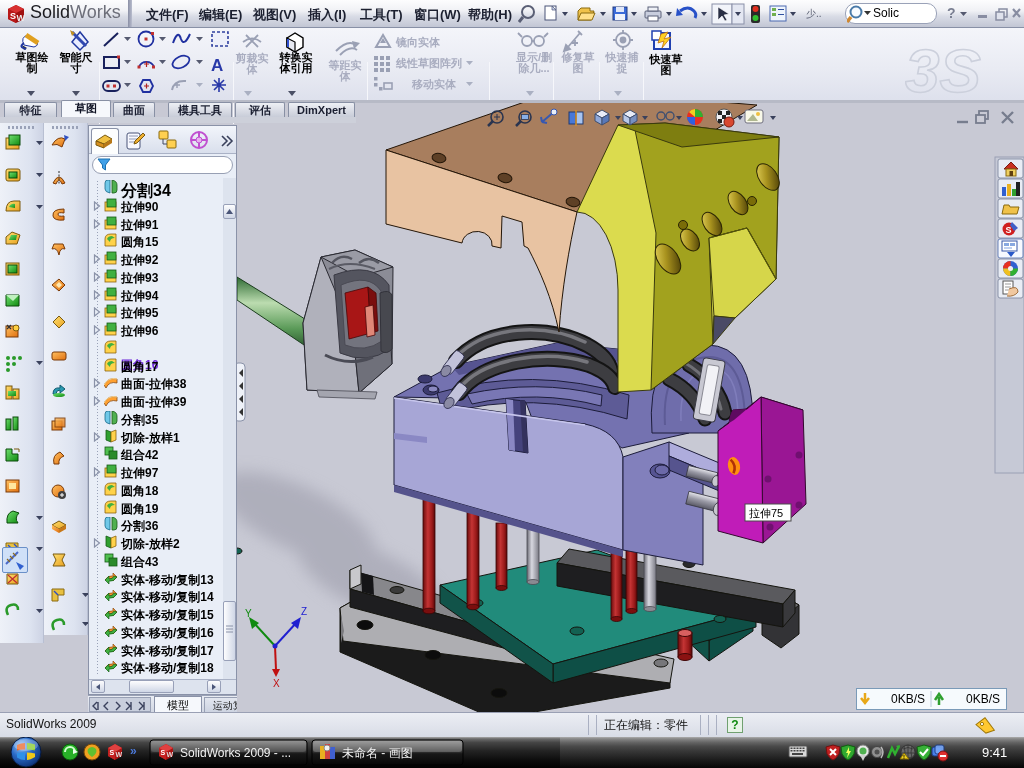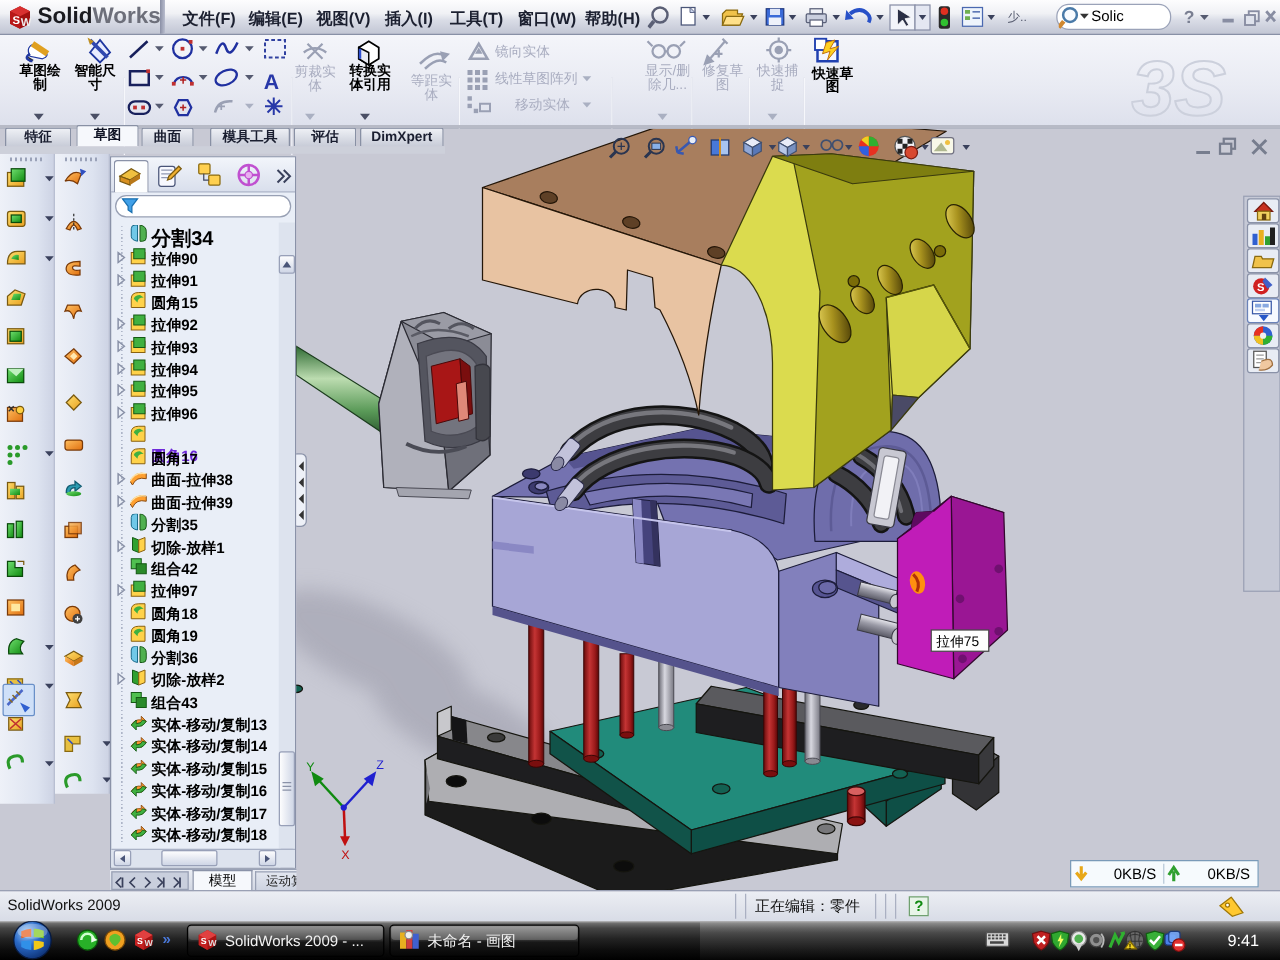--- a/index.html
+++ b/index.html
@@ -8,21 +8,21 @@
 
 #titlebar{left:0;top:0;width:1024px;height:28px;
 background:linear-gradient(#fdfdfe 0%,#f0f1f5 40%,#d9dce6 60%,#c2c6d4 100%);
 border-bottom:1px solid #8890a6;}
 .menuitem{position:absolute;top:6px;font-size:13px;color:#1c2030;font-weight:bold;}
 
 #ribbon{left:0;top:28px;width:1024px;height:75px;
 background:linear-gradient(#f4f5fa 0%,#e9ebf3 55%,#dde0ec 100%);
 border-bottom:1px solid #9aa0b4;}
 .rbtxt{position:absolute;font-size:11px;text-align:center;color:#000;line-height:11px;font-weight:bold;}
-.rbgray{font-weight:normal;}
+.rbgray{font-weight:bold;}
 .rbgray{color:#a9adc0;}
 .vsep{position:absolute;top:34px;width:1px;height:62px;background:#c2c6d6;border-right:1px solid #f6f7fb;}
 
 .ctab{position:absolute;top:102px;height:15px;font-size:11px;color:#1a1e30;
 text-align:center;line-height:14px;
 background:linear-gradient(#eef0f5,#c8ccd8);border:1px solid #8890a4;border-bottom:none;border-radius:2px 2px 0 0;}
 .ctab.act{background:#f6f8fc;color:#101425;top:100px;height:17px;z-index:3;}
 
 #ltb1{left:0;top:123px;width:44px;height:520px;background:linear-gradient(90deg,#eef1f8,#dde3f0 70%,#cdd3e4);border-right:1px solid #b8bfd2;}
 #ltb2{left:44px;top:123px;width:44px;height:512px;background:linear-gradient(90deg,#eef1f8,#dde3f0 70%,#cdd3e4);border-right:1px solid #b8bfd2;}
@@ -40,21 +40,21 @@
 </style></head><body>
 <div id="root">
   <div class="abs" id="titlebar">
     <svg class="abs" style="left:5px;top:3px" width="22" height="22" viewBox="0 0 22 22">
       <polygon points="3,6 11,2 19,6 19,16 11,20 3,16" fill="#a01010"></polygon>
       <polygon points="3,6 11,2 19,6 11,10" fill="#d83030"></polygon>
       <polygon points="3,6 11,10 11,20 3,16" fill="#b81818"></polygon>
       <text x="5" y="16" font-size="9" font-weight="bold" fill="#fff">S</text>
       <text x="11.5" y="17.5" font-size="9" font-weight="bold" fill="#eee">W</text>
     </svg>
-    <div class="abs" style="left:30px;top:2px;font-size:18px;font-weight:bold;color:#1a1a1f;letter-spacing:0px">Solid<span style="color:#6d6f7a">Works</span></div>
+    <div class="abs" style="left:30px;top:2px;font-size:18px;font-weight:normal;color:#1a1a1f;letter-spacing:0px">Solid<span style="color:#6d6f7a">Works</span></div>
     <div class="abs" style="left:128px;top:0;width:4px;height:27px;background:linear-gradient(90deg,#8a8fa5,#b9bdce)"></div>
     <div class="menuitem" style="left:146px">文件(F)</div>
     <div class="menuitem" style="left:199px">编辑(E)</div>
     <div class="menuitem" style="left:253px">视图(V)</div>
     <div class="menuitem" style="left:308px">插入(I)</div>
     <div class="menuitem" style="left:360px">工具(T)</div>
     <div class="menuitem" style="left:414px">窗口(W)</div>
     <div class="menuitem" style="left:468px">帮助(H)</div>
     <svg class="abs" style="left:518px;top:3px" width="500" height="24" viewBox="0 0 500 24">
 

